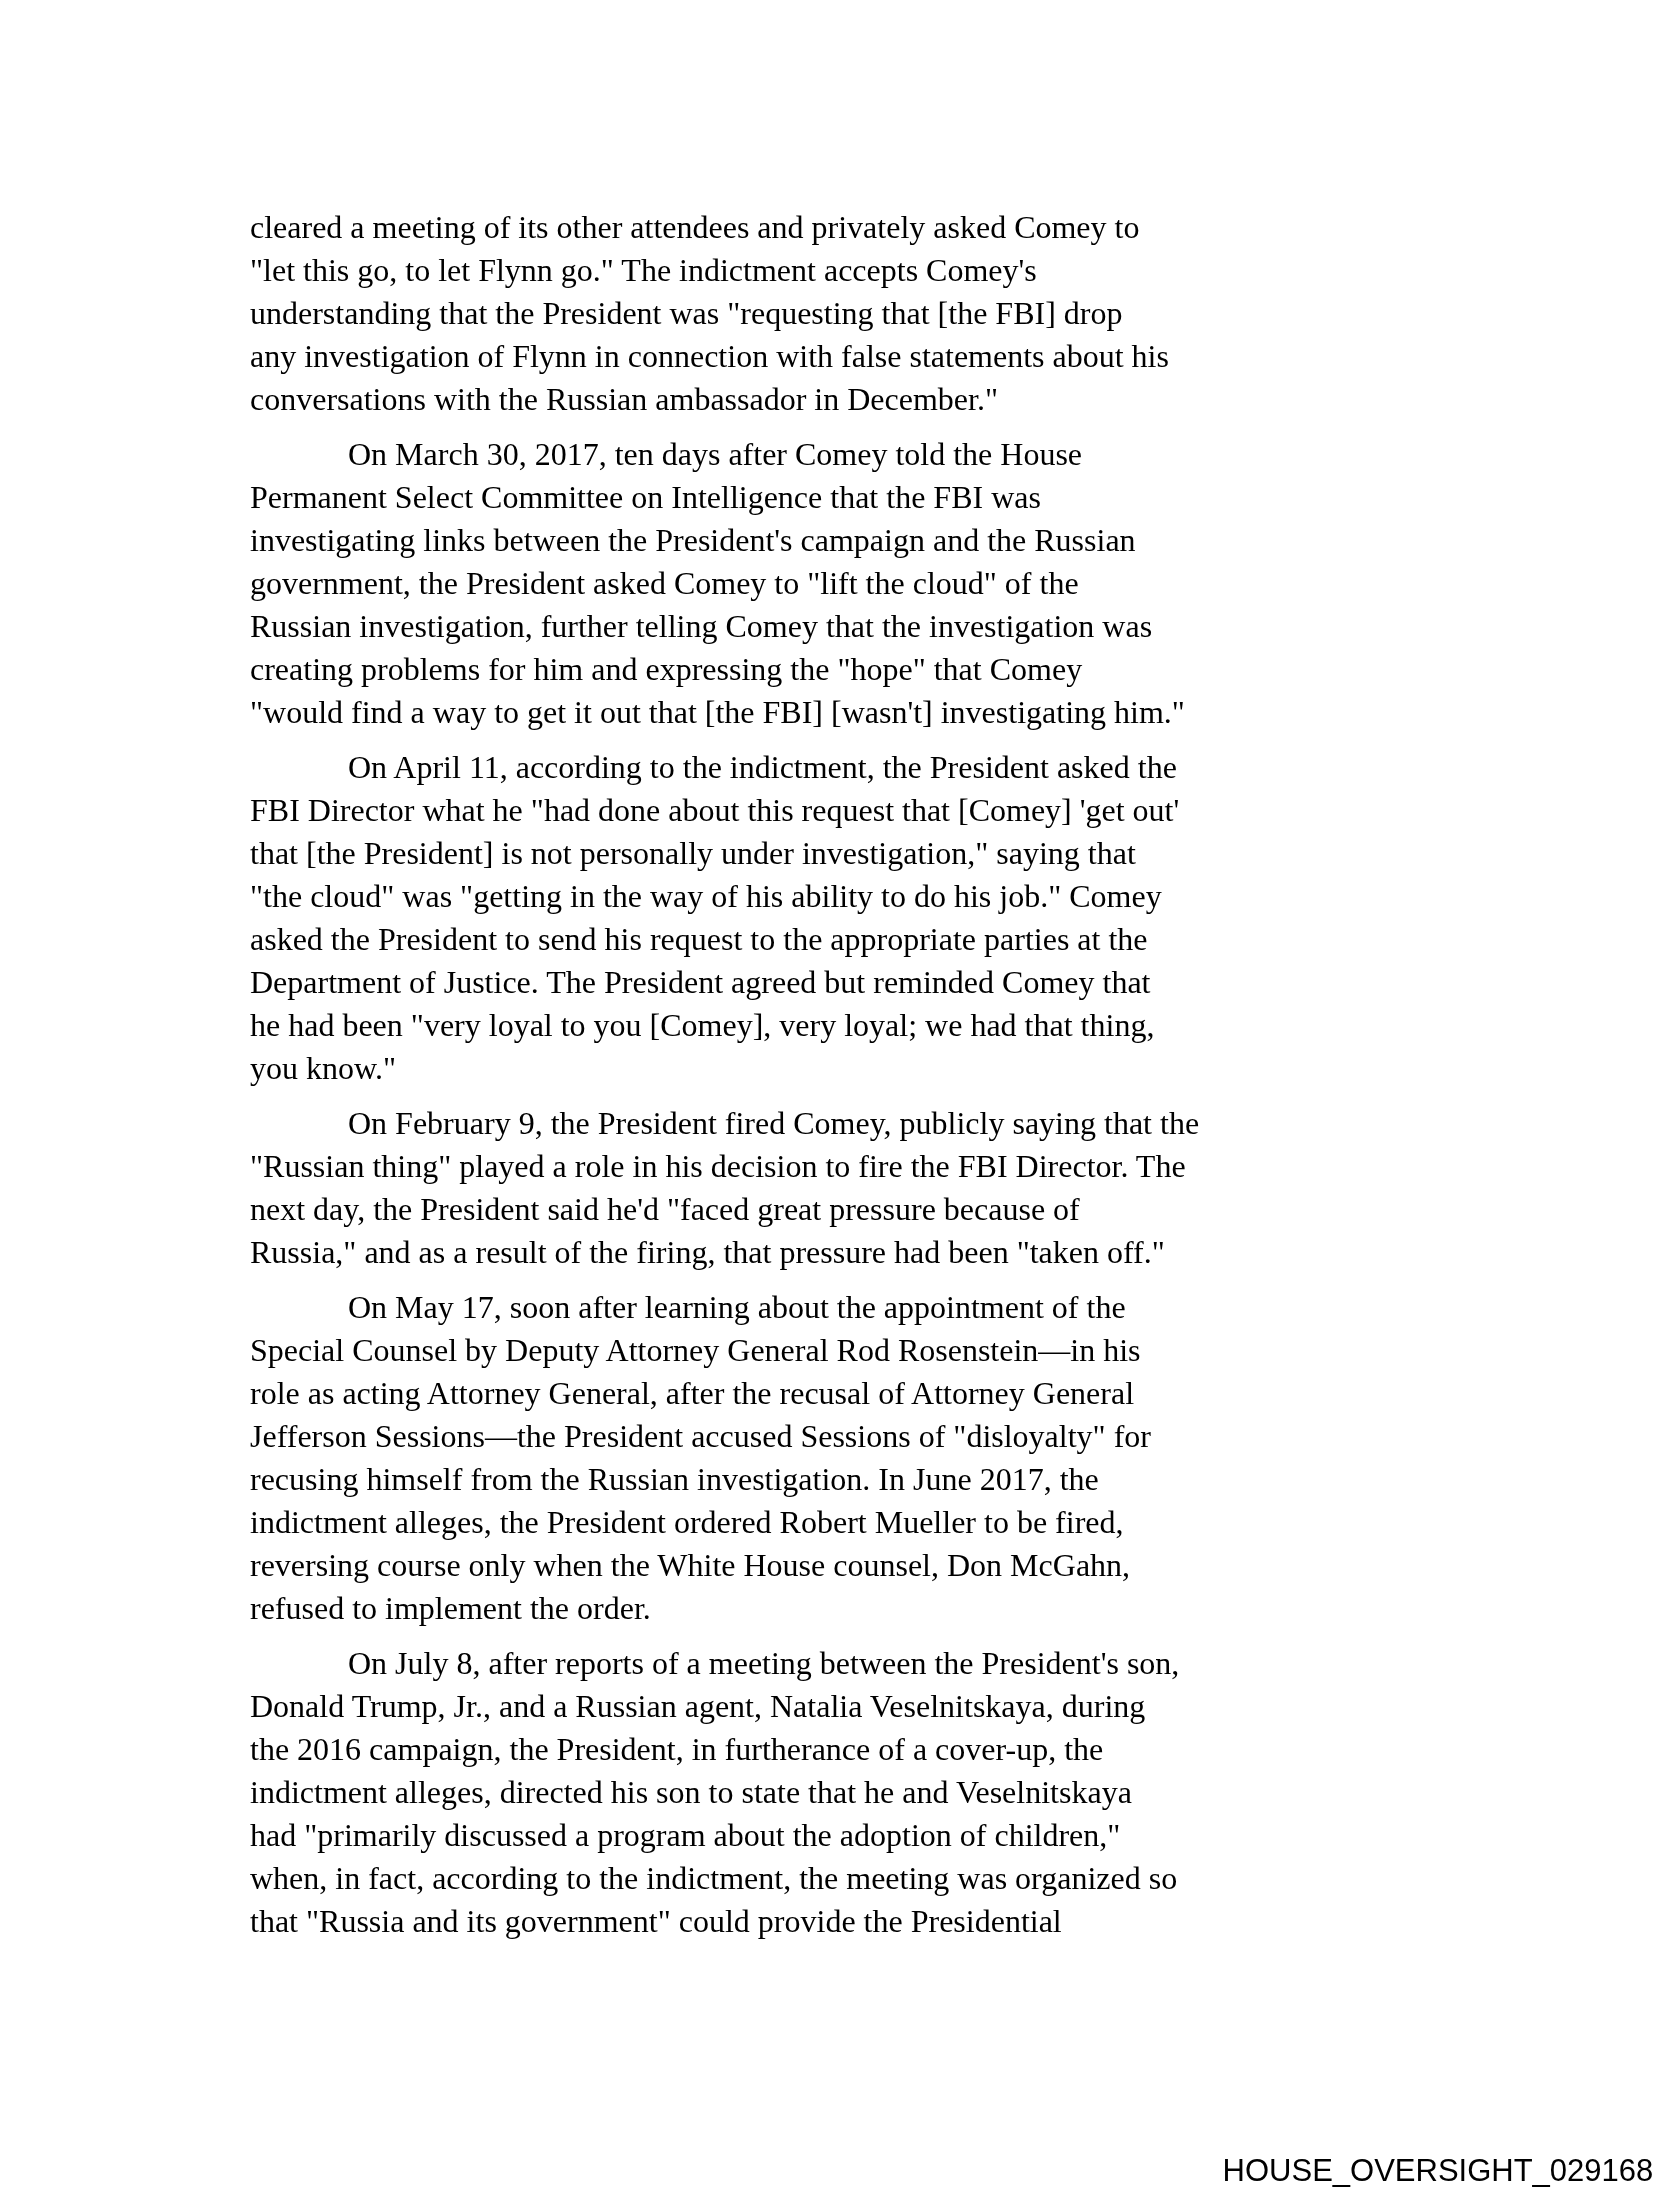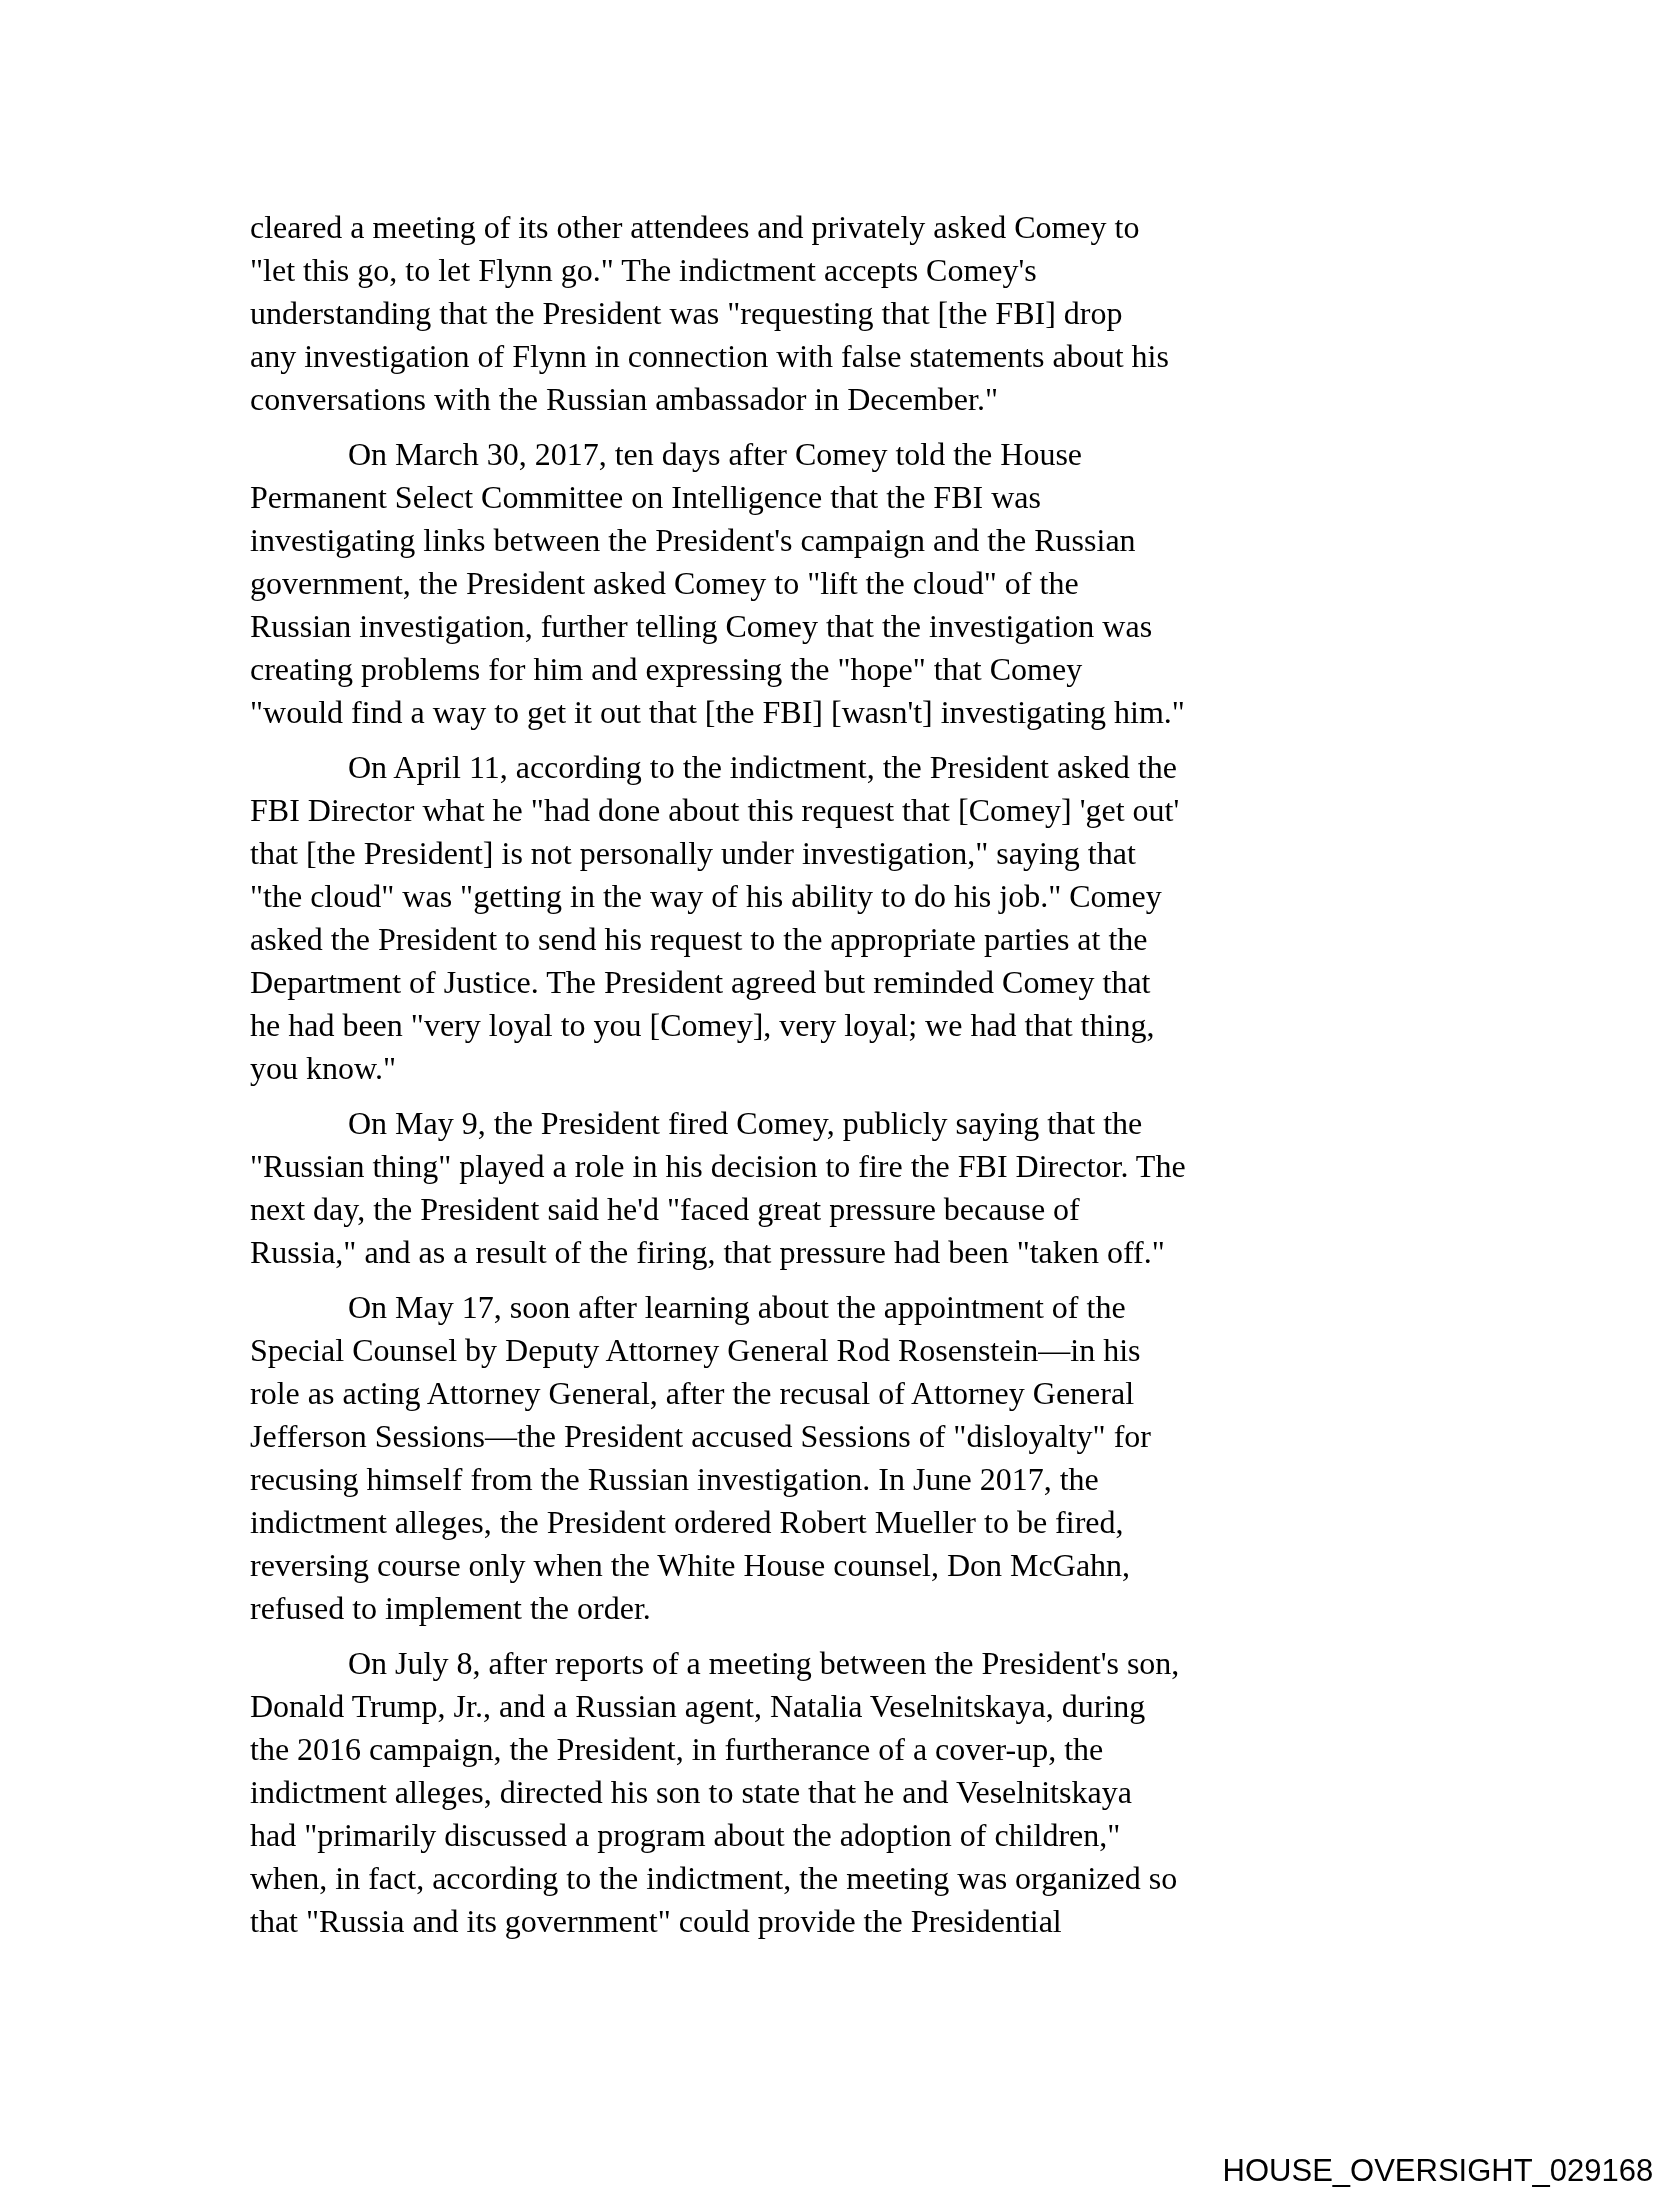--- a/index.html
+++ b/index.html
@@ -63,21 +63,21 @@
 creating problems for him and expressing the "hope" that Comey
 "would find a way to get it out that [the FBI] [wasn't] investigating him."</p>
     <p class="para indent">On April 11, according to the indictment, the President asked the
 FBI Director what he "had done about this request that [Comey] 'get out'
 that [the President] is not personally under investigation," saying that
 "the cloud" was "getting in the way of his ability to do his job." Comey
 asked the President to send his request to the appropriate parties at the
 Department of Justice. The President agreed but reminded Comey that
 he had been "very loyal to you [Comey], very loyal; we had that thing,
 you know."</p>
-    <p class="para indent">On May 9, the President fired Comey, publicly saying that the
+    <p class="para indent">On February 9, the President fired Comey, publicly saying that the
 "Russian thing" played a role in his decision to fire the FBI Director. The
 next day, the President said he'd "faced great pressure because of
 Russia," and as a result of the firing, that pressure had been "taken off."</p>
     <p class="para indent">On May 17, soon after learning about the appointment of the
 Special Counsel by Deputy Attorney General Rod Rosenstein—in his
 role as acting Attorney General, after the recusal of Attorney General
 Jefferson Sessions—the President accused Sessions of "disloyalty" for
 recusing himself from the Russian investigation. In June 2017, the
 indictment alleges, the President ordered Robert Mueller to be fired,
 reversing course only when the White House counsel, Don McGahn,

